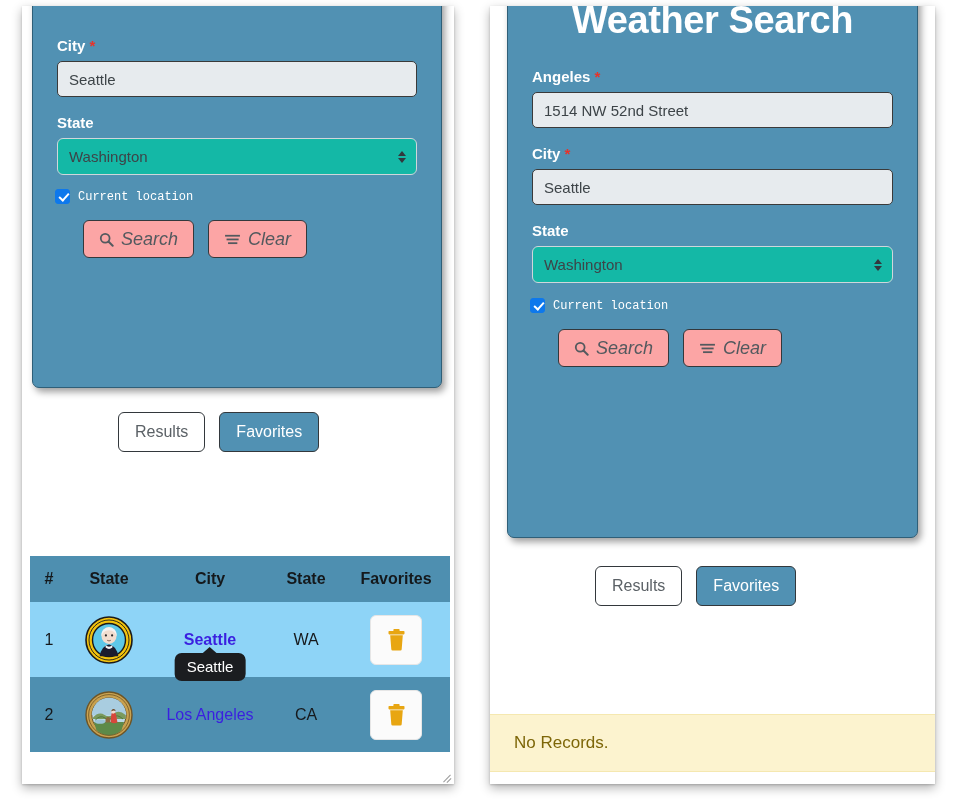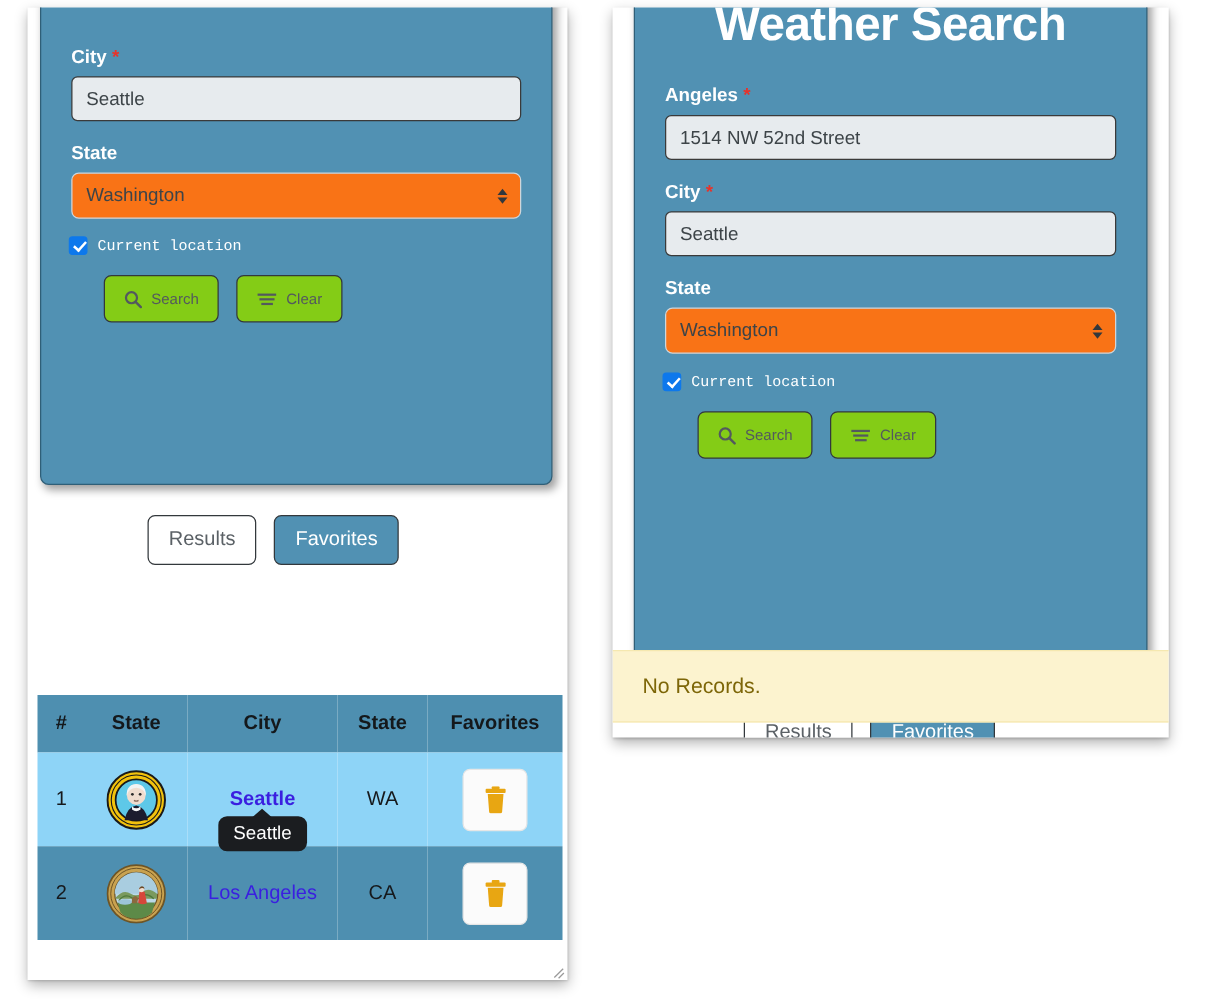--- a/index.html
+++ b/index.html
@@ -20,21 +20,21 @@
   }
 
   
   .pane {
     position: absolute;
     background: #ffffff;
     box-shadow: 0 4px 10px rgba(0,0,0,0.30), 0 1px 2px rgba(0,0,0,0.18);
     overflow: hidden;
   }
   .pane-left  { left: 22px;  top: 6px;  width: 432px; height: 778px; }
-  .pane-right { left: 490px; top: 6px;  width: 445px; height: 584px; }
+  .pane-right { left: 490px; top: 6px;  width: 445px; height: 778px; }
 
   
   .resize-grip {
     position: absolute;
     right: 2px; bottom: 2px;
     width: 12px; height: 12px;
   }
   .resize-grip::before,
   .resize-grip::after {
     content: "";
@@ -85,21 +85,21 @@
     font-family: "Liberation Sans", sans-serif;
     font-size: 15px;
     color: #3d4448;
     outline: none;
   }
 
   .select-wrap { position: relative; width: 100%; }
   .select-input {
     width: 100%;
     height: 37px;
-    background: #f97316;
+    background: #14b8a6;
     border: 1px solid #cfd6db;
     border-radius: 6px;
     padding: 0 30px 0 11px;
     font-family: "Liberation Sans", sans-serif;
     font-size: 15px;
     color: #3d4448;
     appearance: none;
     -webkit-appearance: none;
     outline: none;
   }
@@ -146,29 +146,30 @@
   }
   .check-label { color: #ffffff; font-size: 12px; font-family: Liberation Mono, monospace; }
 
   
   .btn-row { display: flex; gap: 14px; padding-left: 50px; }
   .wbtn {
     display: inline-flex;
     align-items: center;
     justify-content: center;
     gap: 7px;
-    background: #84cc16;
+    background: #fca5a5;
     border: 1px solid #33383c;
     border-radius: 6px;
     height: 38px;
     padding: 0 15px;
     font-family: "Liberation Sans", sans-serif;
-    font-size: 12px;
+    font-size: 18px;
     color: #53595e;
     cursor: pointer;
+    font-style: italic;
   }
 
   .ico-search { width: 15px; height: 15px; display: block; }
   .ico-clear  { width: 17px; height: 13px; display: block; }
 
   
   .tabs {
     position: absolute;
     display: flex;
     gap: 14px;

